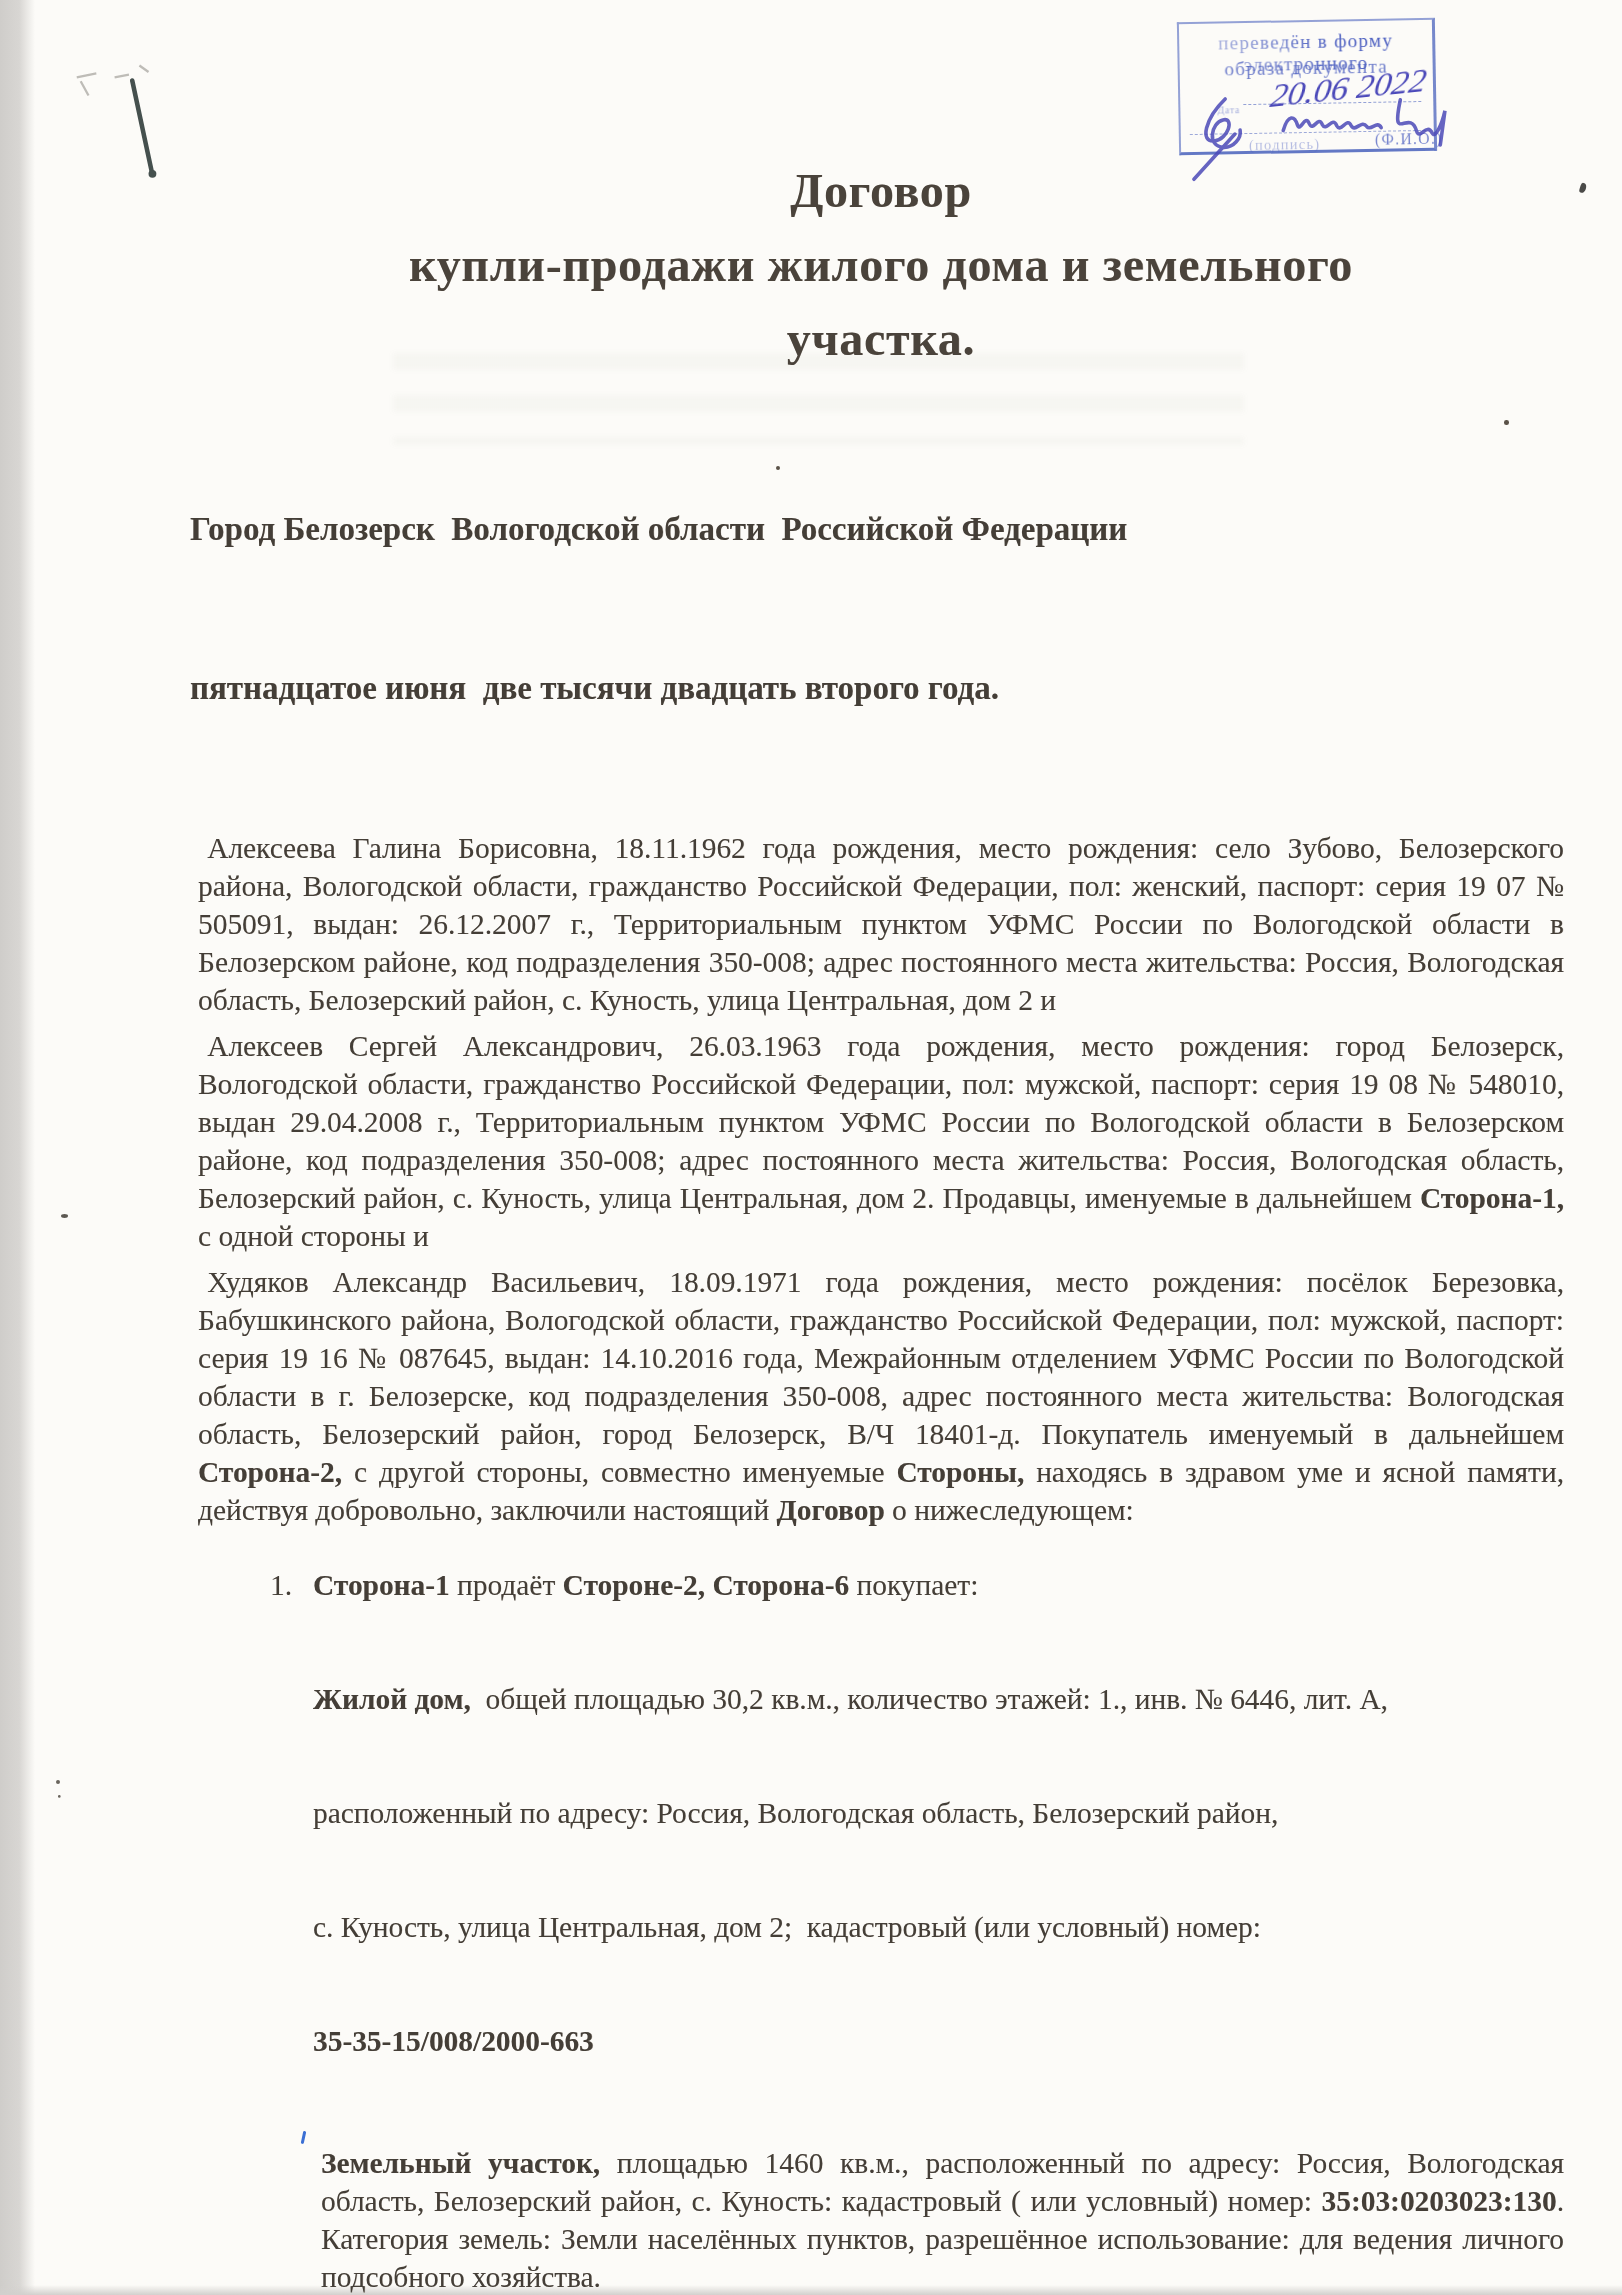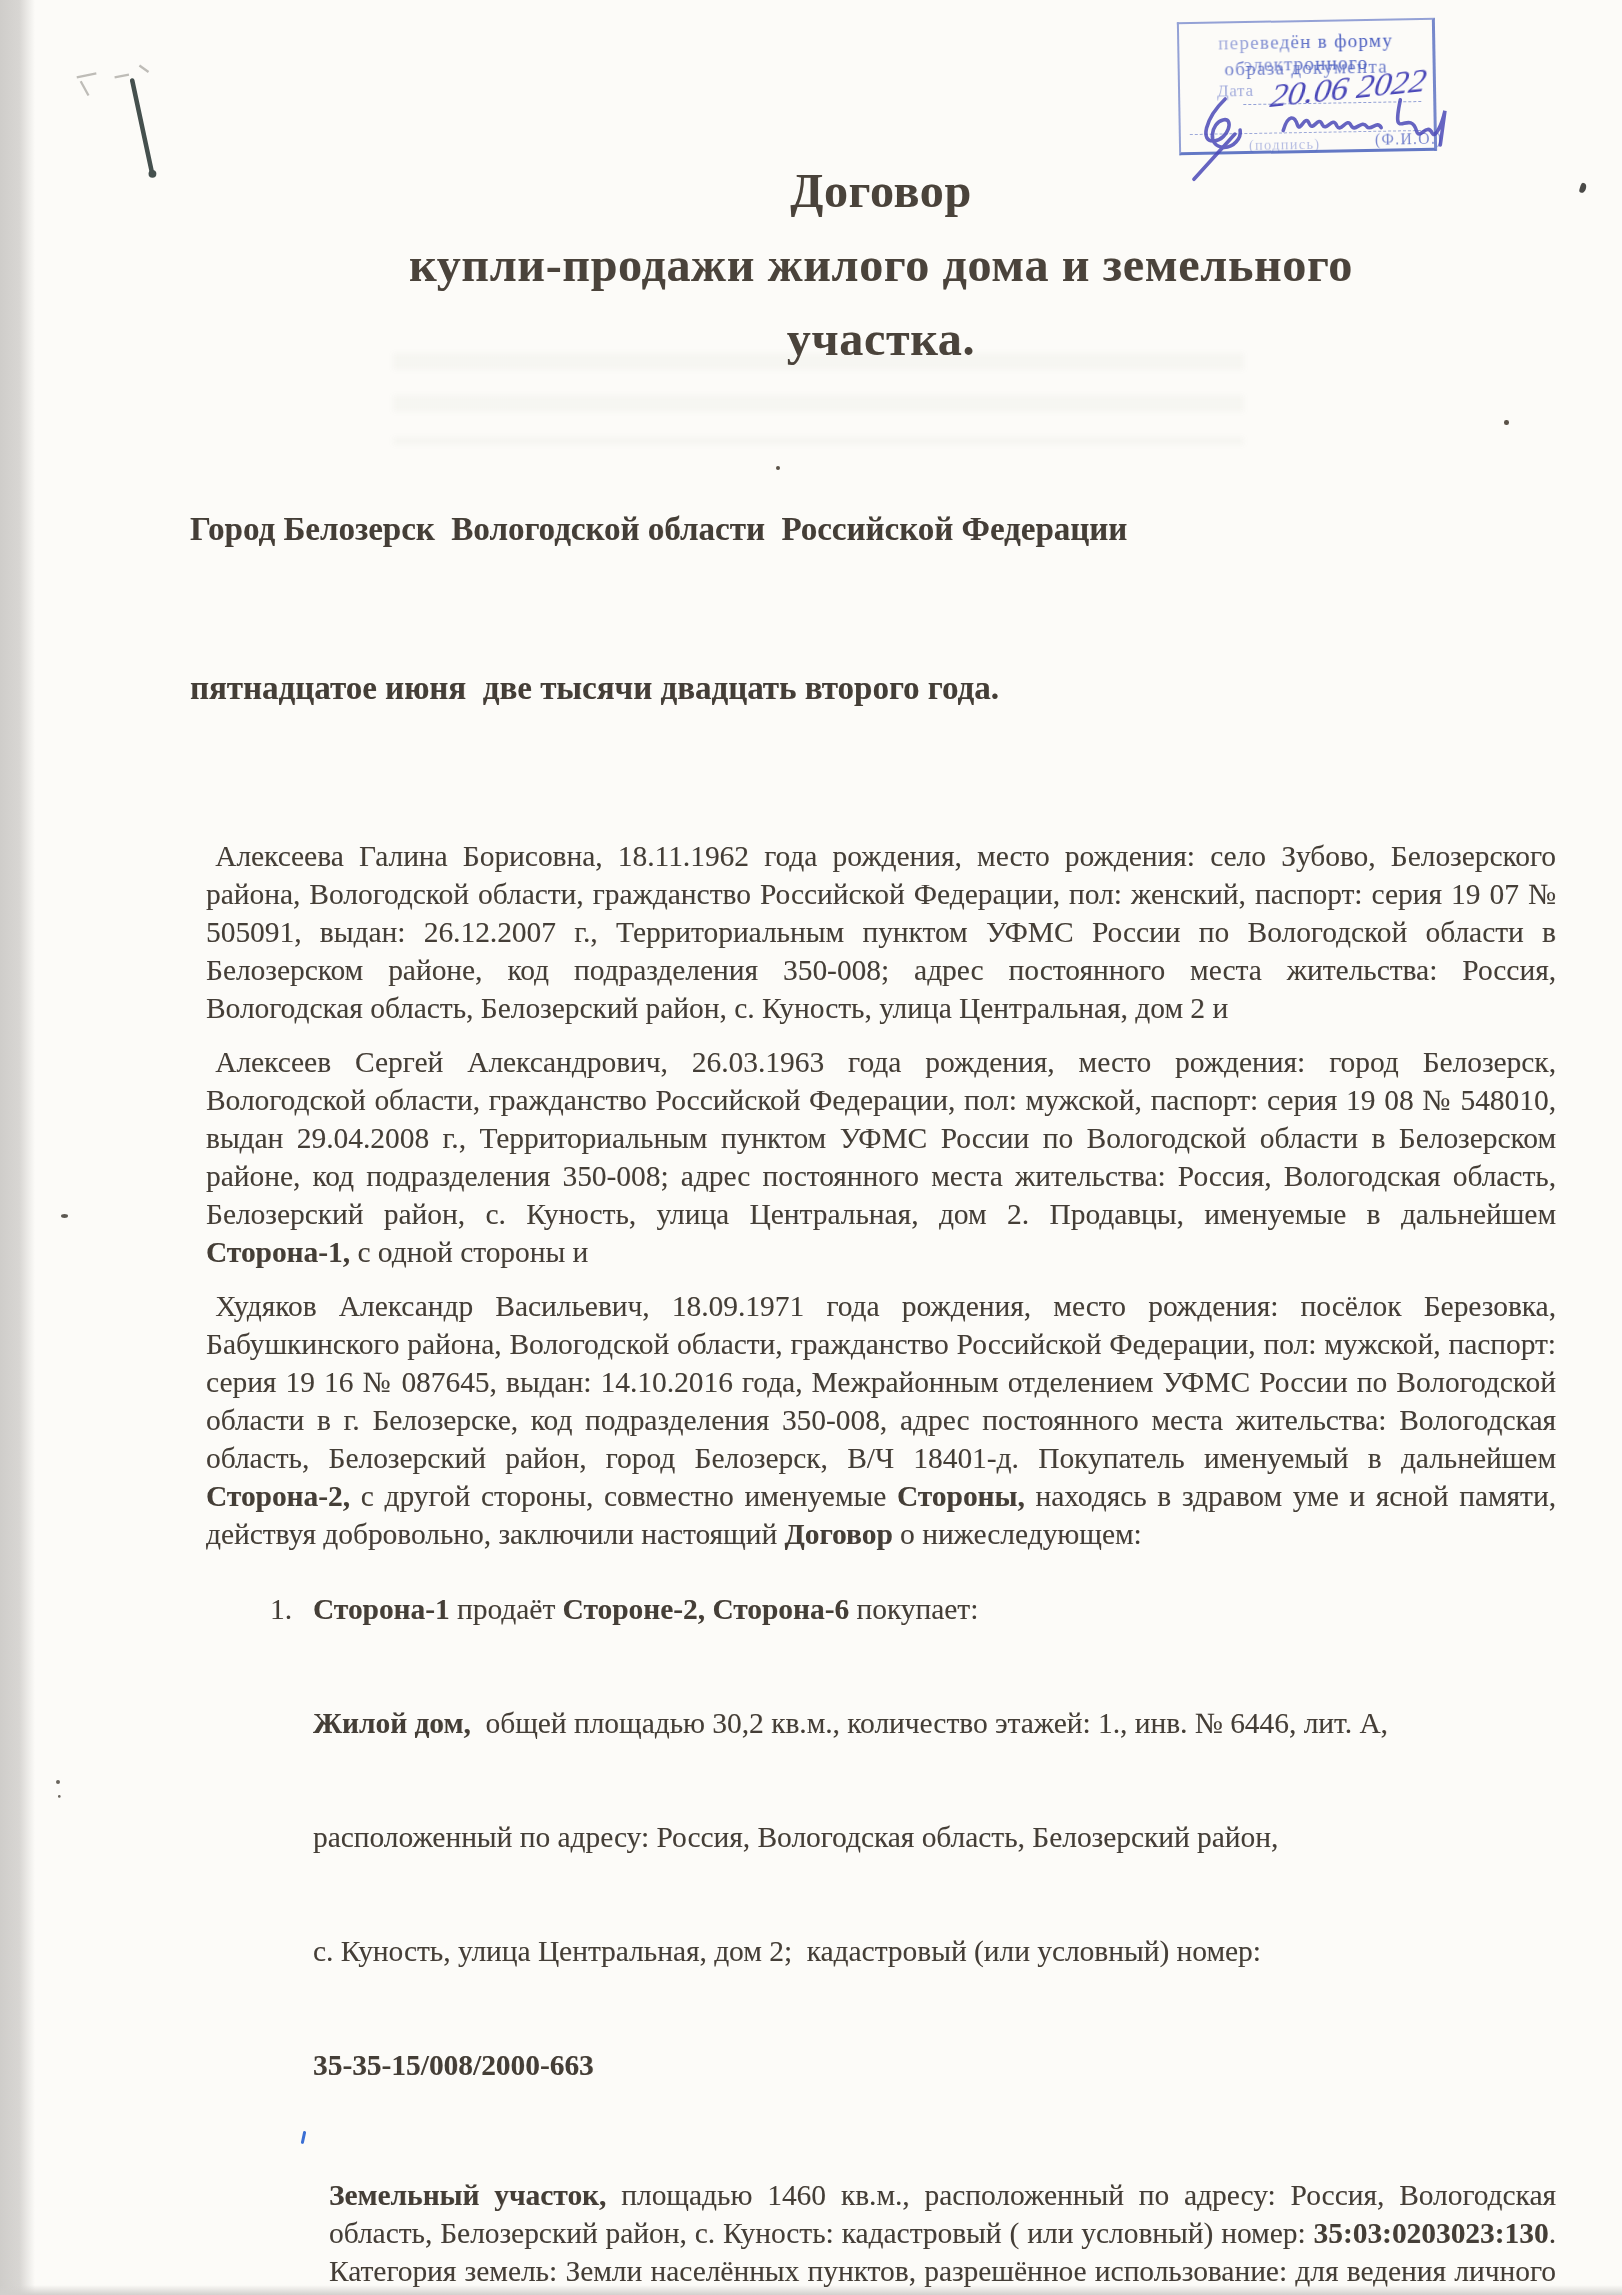--- a/index.html
+++ b/index.html
@@ -25,40 +25,40 @@
     border:2.6px solid rgba(62,88,185,0.55);
     border-right:3.9px solid rgba(62,88,185,0.7);
     border-bottom:3.9px solid rgba(62,88,185,0.8);
     transform:rotate(-1deg);
     color:#4c5fc0;font-family:"Liberation Serif",serif;}
   .stamp .stxt{position:absolute;filter:blur(0.4px);}
   .st-line1{top:9.2px;left:0;width:100%;text-align:center;font-size:19px;letter-spacing:1.3px;
     -webkit-mask-image:linear-gradient(to right,rgba(0,0,0,.3),rgba(0,0,0,1) 60%);
     mask-image:linear-gradient(to right,rgba(0,0,0,.3),rgba(0,0,0,1) 60%);}
   .st-line2{top:35px;left:0;width:100%;text-align:center;font-size:19px;letter-spacing:1.3px;opacity:.8;}
-  .st-date-label{left:37px;top:58px;font-size:17px;opacity:.5;letter-spacing:0.7px;}
+  .st-date-label{left:37px;top:81px;font-size:10px;opacity:.5;letter-spacing:0.7px;}
   .st-date-line{position:absolute;left:63px;right:11.8px;top:0;height:81px;
     border-bottom:1.3px dashed rgba(62,88,185,0.55);}
   .st-date-value{left:92px;top:48px;font-size:34px;font-style:italic;
     transform:skewX(-14deg) rotate(-5deg);color:#4b49b9;filter:blur(0.3px);white-space:nowrap;}
   .st-sig-line{position:absolute;left:9.2px;right:7.9px;top:0;height:110px;
     border-bottom:1.3px dashed rgba(62,88,185,0.5);}
   .st-sign-label{left:68px;top:114px;font-size:14.4px;opacity:.4;letter-spacing:1.3px;}
   .st-fio-label{left:194px;top:110px;font-size:15.7px;opacity:.75;letter-spacing:1.3px;}
   
   .content{position:absolute;left:190px;top:0;width:1382px;
     font-size:29.4px;line-height:38px;
     text-shadow:0.3px 0.3px 0.6px rgba(90,75,60,0.32);}
   .b{font-weight:bold;}
   .title{padding-top:154px;text-align:center;font-weight:bold;font-size:48px;
     line-height:74px;color:#4a433b;letter-spacing:0.7px;}
   .subtitle{margin-top:21px;text-align:left;font-weight:bold;font-size:33px;
     line-height:53px;white-space:pre-wrap;}
   .intro{margin:27.5px 0 0 0;}
-  p.para{margin:16px;text-align:justify;}
+  p.para{margin:8px;text-align:justify;}
   .indent{text-indent:9.2px;}
   .li{position:relative;margin-left:80px;padding-left:43px;}
   .li .num{position:absolute;left:0;top:0;}
   .item1{margin-top:37px;}
   .house{white-space:pre-wrap;}
 </style>
 </head>
 <body>
 
 <div class="page">

